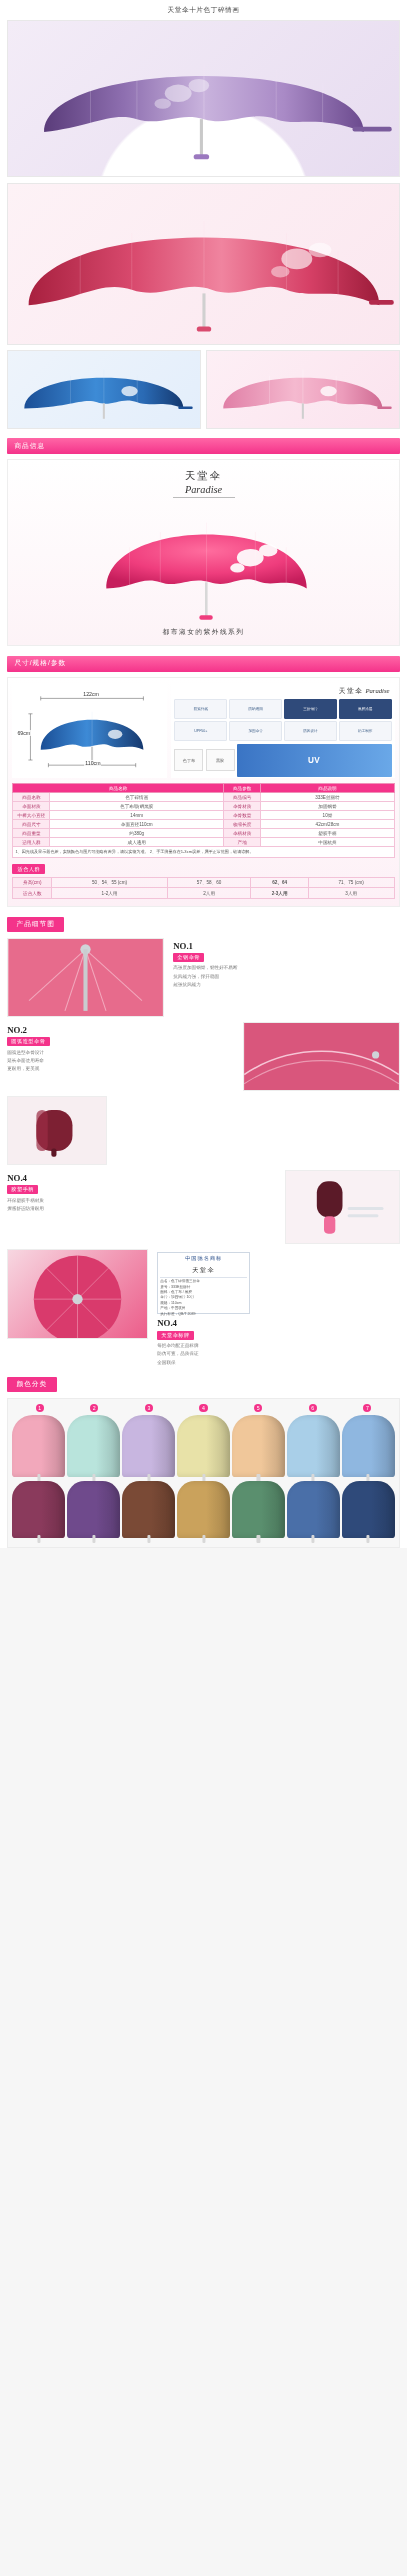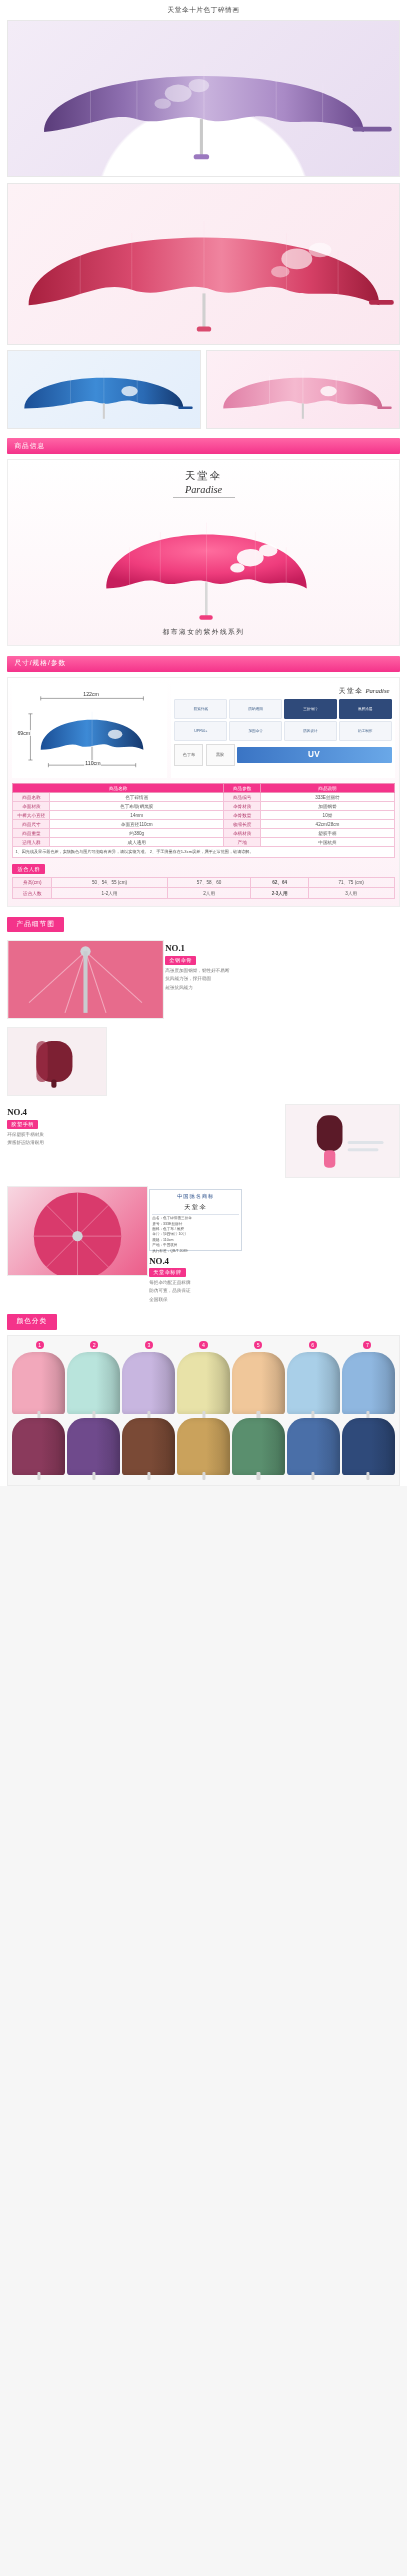--- a/index.html
+++ b/index.html
@@ -123,21 +123,21 @@
   }
   .icon-cell.dark{background:#2f4a7a;color:#fff;border-color:#2f4a7a;}
   .fabric-row{
     display:flex;gap:2.1px;padding:3.1px 3.1px 0 3.1px;align-items:center;
   }
   .fabric-badge{
     width:27px;height:20.6px;border:0.5px solid #ddd;background:#fafafa;
     font-size:4.1px;color:#555;display:flex;align-items:center;justify-content:center;
   }
   .uv-badge{
-    flex:1;height:16px;background:linear-gradient(90deg,#3a74c4,#6aa8e8);
+    flex:1;height:33px;background:linear-gradient(90deg,#3a74c4,#6aa8e8);
     color:#fff;font-size:8.2px;font-weight:bold;display:flex;
     align-items:center;justify-content:center;letter-spacing:0.5px;border-radius:1px;
   }
   
   table.spec{
     width:100%;border-collapse:collapse;margin-top:5.2px;font-size:4.6px;
   }
   table.spec th{
     background:#f4338a;color:#fff;font-weight:normal;border:0.5px solid #f08fb8;
     padding:1.5px 1px;
@@ -159,21 +159,21 @@
   }
   table.size td{
     border:0.5px solid #f3c2d8;padding:2.1px 1px;text-align:center;color:#555;
   }
   table.size td.lab{background:#fde8f1;color:#b23a6c;width:36px;}
   .hl{color:#f4338a;font-weight:bold;}
   
   .detail{
     margin:0 7.2px 5.2px 7.2px;position:relative;
   }
-  .d-row{display:flex;gap:1px;margin-bottom:5.2px;align-items:flex-start;margin-top:8px;}
+  .d-row{display:flex;gap:9px;margin-bottom:5.2px;align-items:flex-start;}
   .d-img{border:0.5px solid #ededed;flex:0 0 auto;overflow:hidden;position:relative;}
   .d-txt{flex:1;padding-top:3.1px;}
   .d-no{
     font-size:8.8px;color:#222;font-weight:bold;font-family:"Liberation Serif",serif;
   }
   .d-tag{
     display:inline-block;background:#f4338a;color:#fff;font-size:5.2px;
     padding:1px 4.1px;border-radius:1px;margin:2.1px 0 2.6px 0;letter-spacing:0.5px;
   }
   .d-desc{font-size:4.6px;color:#777;line-height:1.8;}
@@ -486,20 +486,37 @@
       </div>
       <div class="d-txt">
         <div class="d-no">NO.1</div>
         <div class="d-tag">全钢伞骨</div>
         <div class="d-desc" style="white-space:pre-line">高强度加固钢骨，韧性好不易断
 抗风能力强，撑开稳固
 超强抗风能力</div>
       </div>
     </div>
 
+    <div class="d-row">
+      <div class="d-txt">
+        <div class="d-no">NO.2</div>
+        <div class="d-tag">圆弧造型伞骨</div>
+        <div class="d-desc" style="white-space:pre-line">圆弧造型伞骨设计
+延长伞面使用寿命
+更耐用，更美观</div>
+      </div>
+      <div class="d-img rose2">
+        <svg width="155" height="67" viewBox="0 0 300 130">
+          <rect width="300" height="130" fill="#d9567c"></rect>
+          <path d="M0 100 C90 40 210 40 300 100" stroke="#f6c6d6" stroke-width="3" fill="none"></path>
+          <path d="M0 118 C90 58 210 58 300 118" stroke="#f6c6d6" stroke-width="2" fill="none" opacity=".6"></path>
+          <circle cx="255" cy="62" r="7" fill="#cfd4d8"></circle>
+        </svg>
+      </div>
+    </div>
 
     <div class="d-row">
       <div class="d-img maroon">
         <svg width="98" height="67" viewBox="0 0 190 130">
           <rect width="190" height="130" fill="#f7eef1"></rect>
           <rect x="55" y="25" width="70" height="80" rx="30" fill="#7d2033"></rect>
           <rect x="55" y="25" width="22" height="80" rx="11" fill="#9b2c44" opacity=".7"></rect>
           <rect x="84" y="100" width="10" height="16" rx="4" fill="#5e1726"></rect>
         </svg>
       </div>

